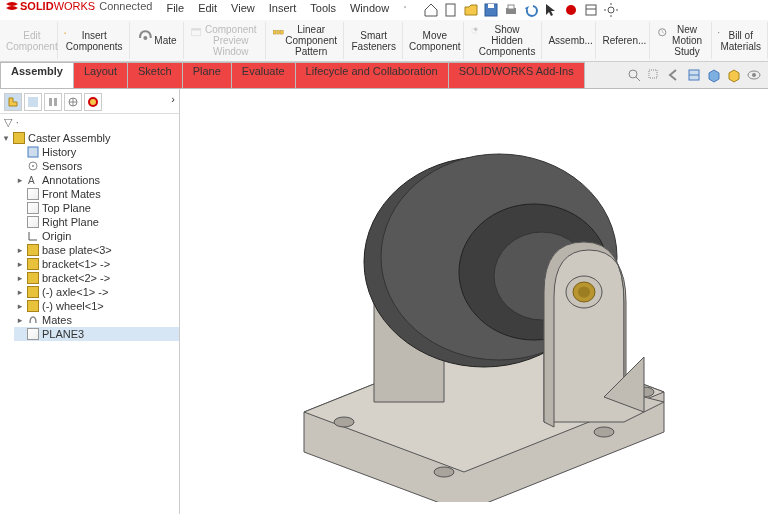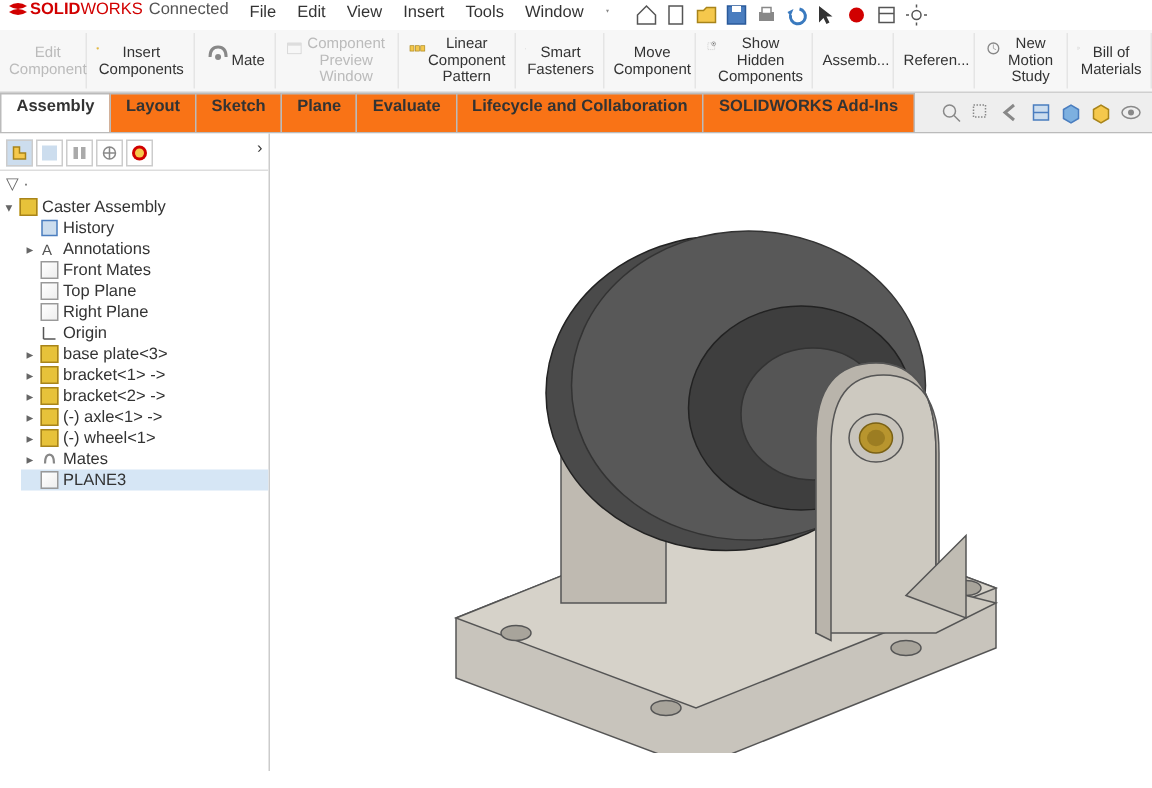--- a/index.html
+++ b/index.html
@@ -14,21 +14,21 @@
   .quick { display: flex; gap: 4px; margin-left: 10px; align-items: center; }
   .ico { width: 16px; height: 16px; display: inline-flex; align-items: center; justify-content: center; }
   
   .ribbon { display: flex; border-bottom: 1px solid #cfcfcf; background: #f7f7f7; padding: 2px 0; }
   .rbtn { display: flex; flex-direction: row; align-items: center; justify-content: flex-start; padding: 2px 6px; text-align: center; font-size: 10px; color: #333; border-right: 1px solid #e5e5e5; min-width: 54px; }
   .rbtn.lg { min-width: 72px; }
   .rbtn .ricon { width: 28px; height: 28px; margin-bottom: 2px; }
   .rbtn.dis { color: #bbb; }
   
   .tabs { display: flex; background: #eee; border-bottom: 1px solid #bbb; height: 27px; }
-  .tab { padding: 2px 10px; border: 1px solid #bbb; border-bottom: none; background: #f97316; margin-right: -1px; font-size: 11px; font-weight: bold; }
+  .tab { padding: 2px 10px; border: 1px solid #bbb; border-bottom: none; background: #ef4444; margin-right: -1px; font-size: 11px; }
   .tab.active { background: #fff; font-weight: bold; }
   .tabtools { margin-left: auto; display: flex; gap: 4px; align-items: center; padding-right: 6px; }
   
   .workspace { display: flex; height: calc(525px - 20px - 60px - 20px); }
   .tree { width: 180px; border-right: 1px solid #ccc; background: #fff; padding: 2px 0; overflow: hidden; }
   .tree-head { display: flex; gap: 2px; padding: 2px 4px; border-bottom: 1px solid #ddd; }
   .thbtn { width: 18px; height: 18px; border: 1px solid #ccc; display: flex; align-items: center; justify-content: center; font-size: 10px; }
   .thbtn.sel { background: #cde; }
   .filter { padding: 2px 4px; font-size: 11px; color: #666; }
   .node { display: flex; align-items: center; gap: 3px; padding: 1px 2px; font-size: 11px; white-space: nowrap; }
@@ -304,20 +304,28 @@
       </div>
     <div style="padding-left:14px">
       <div class="node">
           <span class="t"></span>
           <span class="f"><svg width="12" height="12">
               <rect x="1" y="1" width="10" height="10" fill="#cde" stroke="#4a7dbf"></rect>
             </svg></span>
           <span>History</span>
         </div>
       <div class="node">
+          <span class="t"></span>
+          <span class="f"><svg width="12" height="12">
+              <circle cx="6" cy="6" r="4" fill="none" stroke="#888"></circle>
+              <circle cx="6" cy="6" r="1" fill="#888"></circle>
+            </svg></span>
+          <span>Sensors</span>
+        </div>
+      <div class="node">
           <span class="t">▸</span>
           <span class="f"><svg width="12" height="12">
               <text x="1" y="10" font-size="10" fill="#555">A</text>
             </svg></span>
           <span>Annotations</span>
         </div>
       <div class="node">
           <span class="t"></span>
           <span class="pln"></span>
           <span>Front Mates</span>

